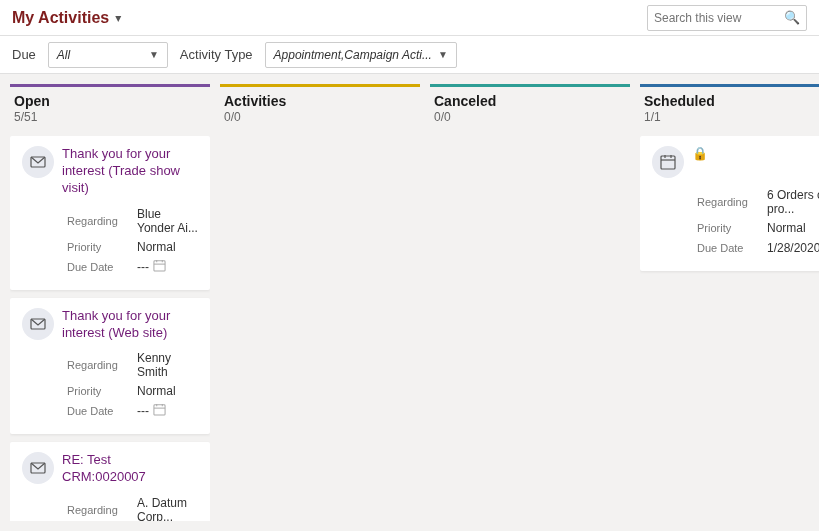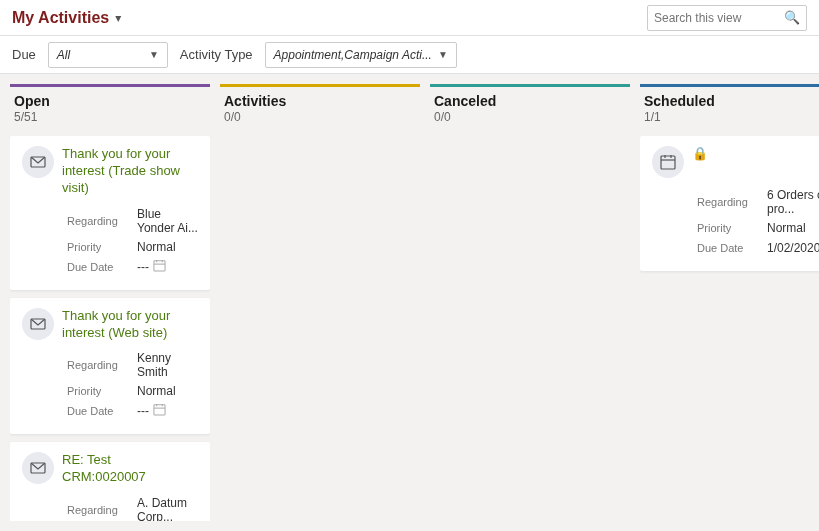--- a/index.html
+++ b/index.html
@@ -162,21 +162,21 @@
       flex-shrink: 0;
     }
     .card-icon-wrap svg {
       width: 16px;
       height: 16px;
       fill: #555;
     }
     .card-title-text {
       font-size: 13px;
       font-weight: 500;
-      color: #4d7c0f;
+      color: #701a75;
       line-height: 1.3;
       flex: 1;
     }
     .lock-icon {
       font-size: 13px;
       color: #999;
       flex-shrink: 0;
     }
 
     .card-field {
@@ -363,21 +363,21 @@
           <span class="field-label">Regarding</span>
           <span class="field-value">6 Orders of pro...</span>
         </div>
           <div class="card-field">
           <span class="field-label">Priority</span>
           <span class="field-value">Normal</span>
         </div>
           <div class="card-field">
           <span class="field-label">Due Date</span>
           <div class="field-value-wrap">
-            <span class="field-value">1/02/2020</span>
+            <span class="field-value">1/28/2020</span>
             <span class="calendar-icon"><svg viewBox="0 0 14 14" xmlns="http://www.w3.org/2000/svg" width="13" height="13">
   <rect x="1" y="2" width="12" height="11" rx="1" fill="none" stroke="#aaa" stroke-width="1.1"></rect>
   <line x1="4" y1="1" x2="4" y2="3.5" stroke="#aaa" stroke-width="1.1"></line>
   <line x1="10" y1="1" x2="10" y2="3.5" stroke="#aaa" stroke-width="1.1"></line>
   <line x1="1" y1="5.5" x2="13" y2="5.5" stroke="#aaa" stroke-width="1.1"></line>
 </svg></span>
           </div>
         </div>
     </div>
       </div>

